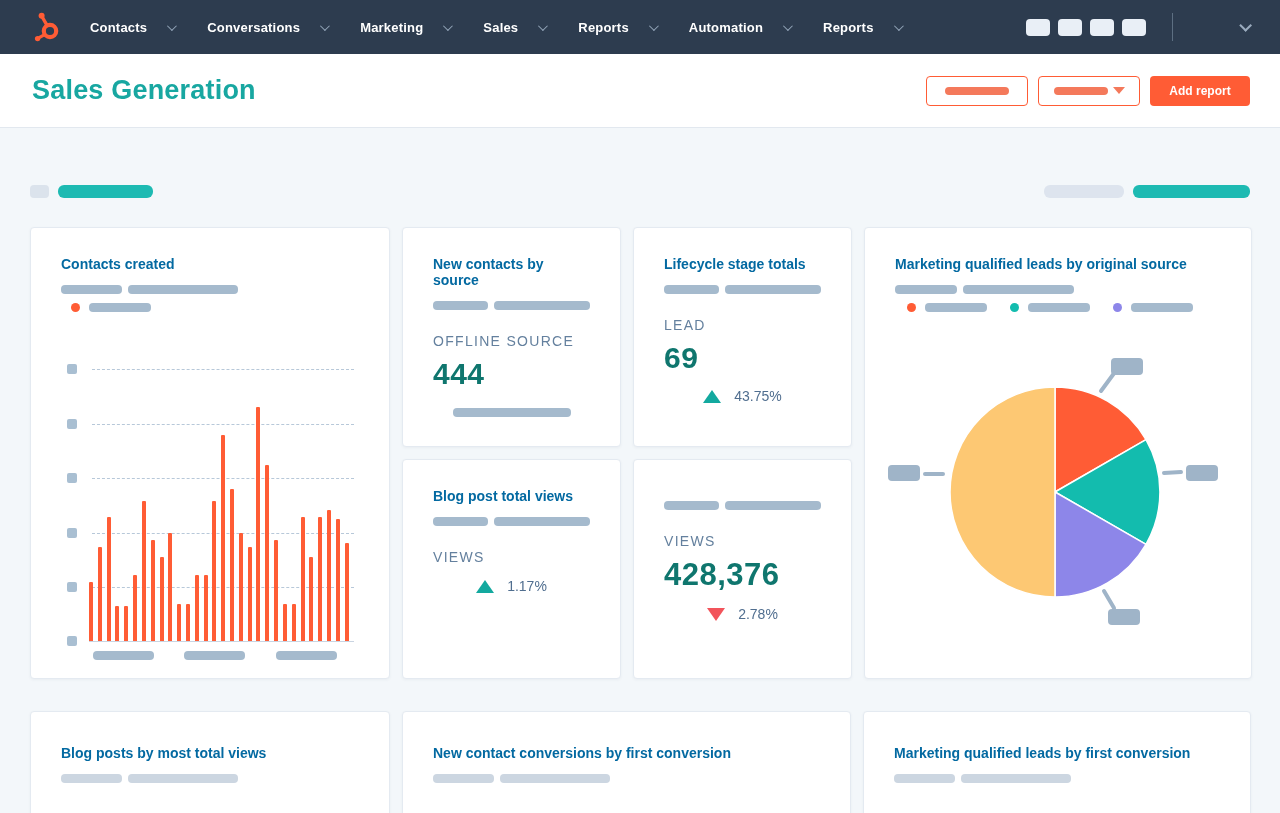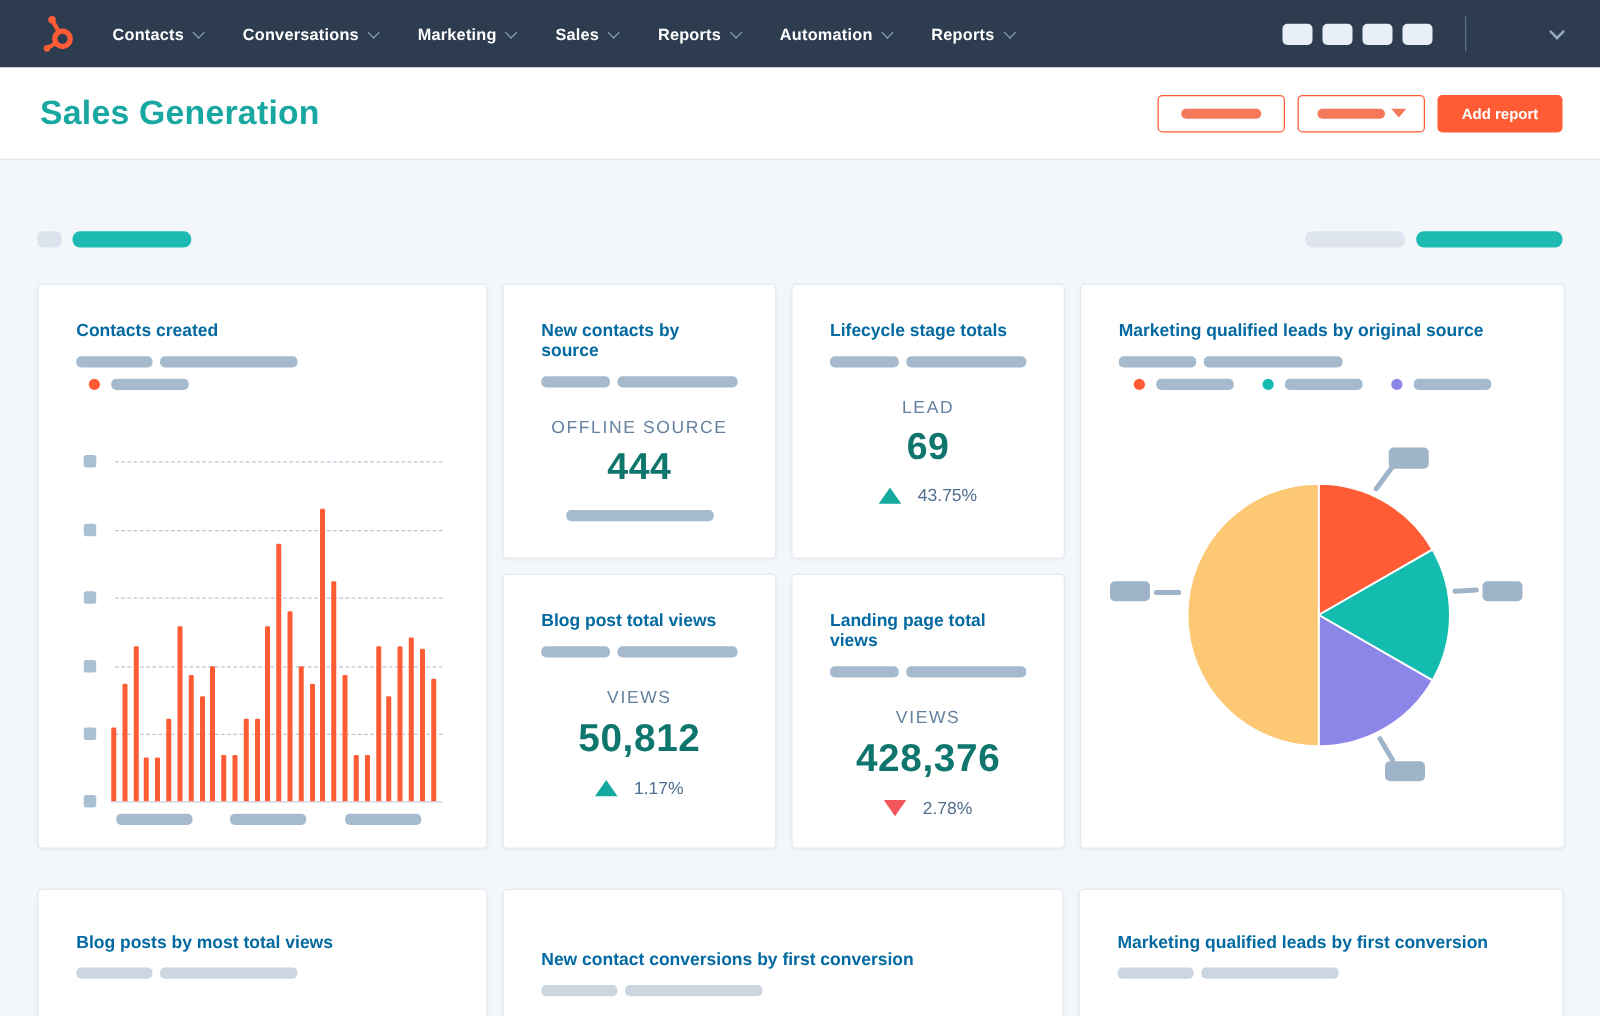--- a/index.html
+++ b/index.html
@@ -3,21 +3,21 @@
 <meta charset="utf-8">
 <style>
   * { margin:0; padding:0; box-sizing:border-box; }
   html,body { width:1280px; height:813px; overflow:hidden;
     font-family:"Liberation Sans", sans-serif; background:#f3f7fa; }
 
   
   .navbar { height:54px; background:#2d3c4f; display:flex; align-items:center; padding:0 20px 0 30px; }
   .logo { width:34px; height:34px; flex:0 0 auto; }
   .nav-menu { display:flex; align-items:center; margin-left:26px; gap:33px; }
-  .nav-item { display:flex; align-items:center; gap:7px; color:#fff; font-size:13px;
+  .nav-item { display:flex; align-items:center; gap:20px; color:#fff; font-size:13px;
     font-weight:700; cursor:pointer; text-decoration:none; letter-spacing:.2px; }
   .chev { width:7px; height:7px; border-right:1.6px solid #92a4b8; border-bottom:1.6px solid #92a4b8;
     transform:rotate(45deg) translateY(-2px); display:inline-block; }
   .nav-right { margin-left:auto; display:flex; align-items:center; }
   .nav-icon-box { width:24px; height:17px; background:#e9eff6; border-radius:4px; margin-left:8px; cursor:pointer; }
   .nav-divider { width:1px; height:28px; background:#5d6f82; margin:0 0 0 26px; }
   .nav-caret { margin-left:66px; margin-right:12px; width:9px; height:9px;
     border-right:2px solid #9aabbe; border-bottom:2px solid #9aabbe; transform:rotate(45deg) translateY(-3px); }
 
   
@@ -68,21 +68,21 @@
   .plot { position:relative; margin-left:31px; width:258px; height:273px; }
   .gridline { position:absolute; left:0; right:-4px; border-top:1px dashed #b7c8d9; }
   .baseline { position:absolute; left:-3px; right:-4px; bottom:0; border-top:1px solid #c9d4e1; }
   .ytick { position:absolute; left:-25px; width:10px; height:10px; border-radius:2px; background:#a9bfd2; }
   .bars { position:absolute; left:-3px; bottom:1px; width:260px; height:272px;
     display:flex; align-items:flex-end; justify-content:space-between; }
   .bar { width:4px; background:#ff5c35; border-radius:1px 1px 0 0; }
   .xpill { position:absolute; top:282px; width:61px; height:9px; border-radius:4px; background:#a5bacd; }
 
   
-  .metric-body { text-align:center; }
+  .metric-body { }
   .metric-label { margin-top:23px; font-size:14px; color:#64809e; letter-spacing:1.3px; }
   .metric-value { margin-top:8px; font-size:30px; font-weight:700; color:#0f766e; letter-spacing:.5px; }
   .metric-value.lg { font-size:31px; }
   .metric-pill { width:118px; height:9px; border-radius:4px; background:#a5bacd; margin:17px auto 0; }
   .change-row { margin-top:13px; display:flex; align-items:center; justify-content:center; gap:13px; }
   .tri { width:0; height:0; border-left:9px solid transparent; border-right:9px solid transparent; }
   .tri-up   { border-bottom:13px solid #13a99f; }
   .tri-down { border-top:13px solid #f2545b; }
   .change-text { font-size:14px; color:#506e8f; }
 
@@ -305,30 +305,28 @@
     </div>
 
     <div class="card">
       <div class="card-title">Blog post total views</div>
       <div class="sub-pills">
         <div class="sp" style="width:55px"></div>
         <div class="sp" style="width:97px"></div>
       </div>
       <div class="metric-body">
         <div class="metric-label">VIEWS</div>
-        <div class="metric-value lg">50,812</div>
         <div class="change-row">
           <span class="tri tri-up"></span>
           <span class="change-text">1.17%</span>
         </div>
       </div>
     </div>
 
     <div class="card">
-      <div class="card-title">Landing page total views</div>
       <div class="sub-pills">
         <div class="sp" style="width:55px"></div>
         <div class="sp" style="width:97px"></div>
       </div>
       <div class="metric-body">
         <div class="metric-label">VIEWS</div>
         <div class="metric-value lg">428,376</div>
         <div class="change-row">
           <span class="tri tri-down"></span>
           <span class="change-text">2.78%</span>
@@ -339,21 +337,21 @@
 
   <div class="grid-bottom">
     <div class="card bottom-card">
       <div class="card-title" style="margin-top:5px">Blog posts by most total views</div>
       <div class="sub-pills">
         <div class="sp sp-1"></div>
         <div class="sp sp-2"></div>
       </div>
     </div>
     <div class="card bottom-card">
-      <div class="card-title" style="margin-top:19px">New contact conversions by first conversion</div>
+      <div class="card-title" style="margin-top:5px">New contact conversions by first conversion</div>
       <div class="sub-pills">
         <div class="sp sp-1"></div>
         <div class="sp sp-2"></div>
       </div>
     </div>
     <div class="card bottom-card">
       <div class="card-title" style="margin-top:5px">Marketing qualified leads by first conversion</div>
       <div class="sub-pills">
         <div class="sp sp-1"></div>
         <div class="sp sp-2"></div>

